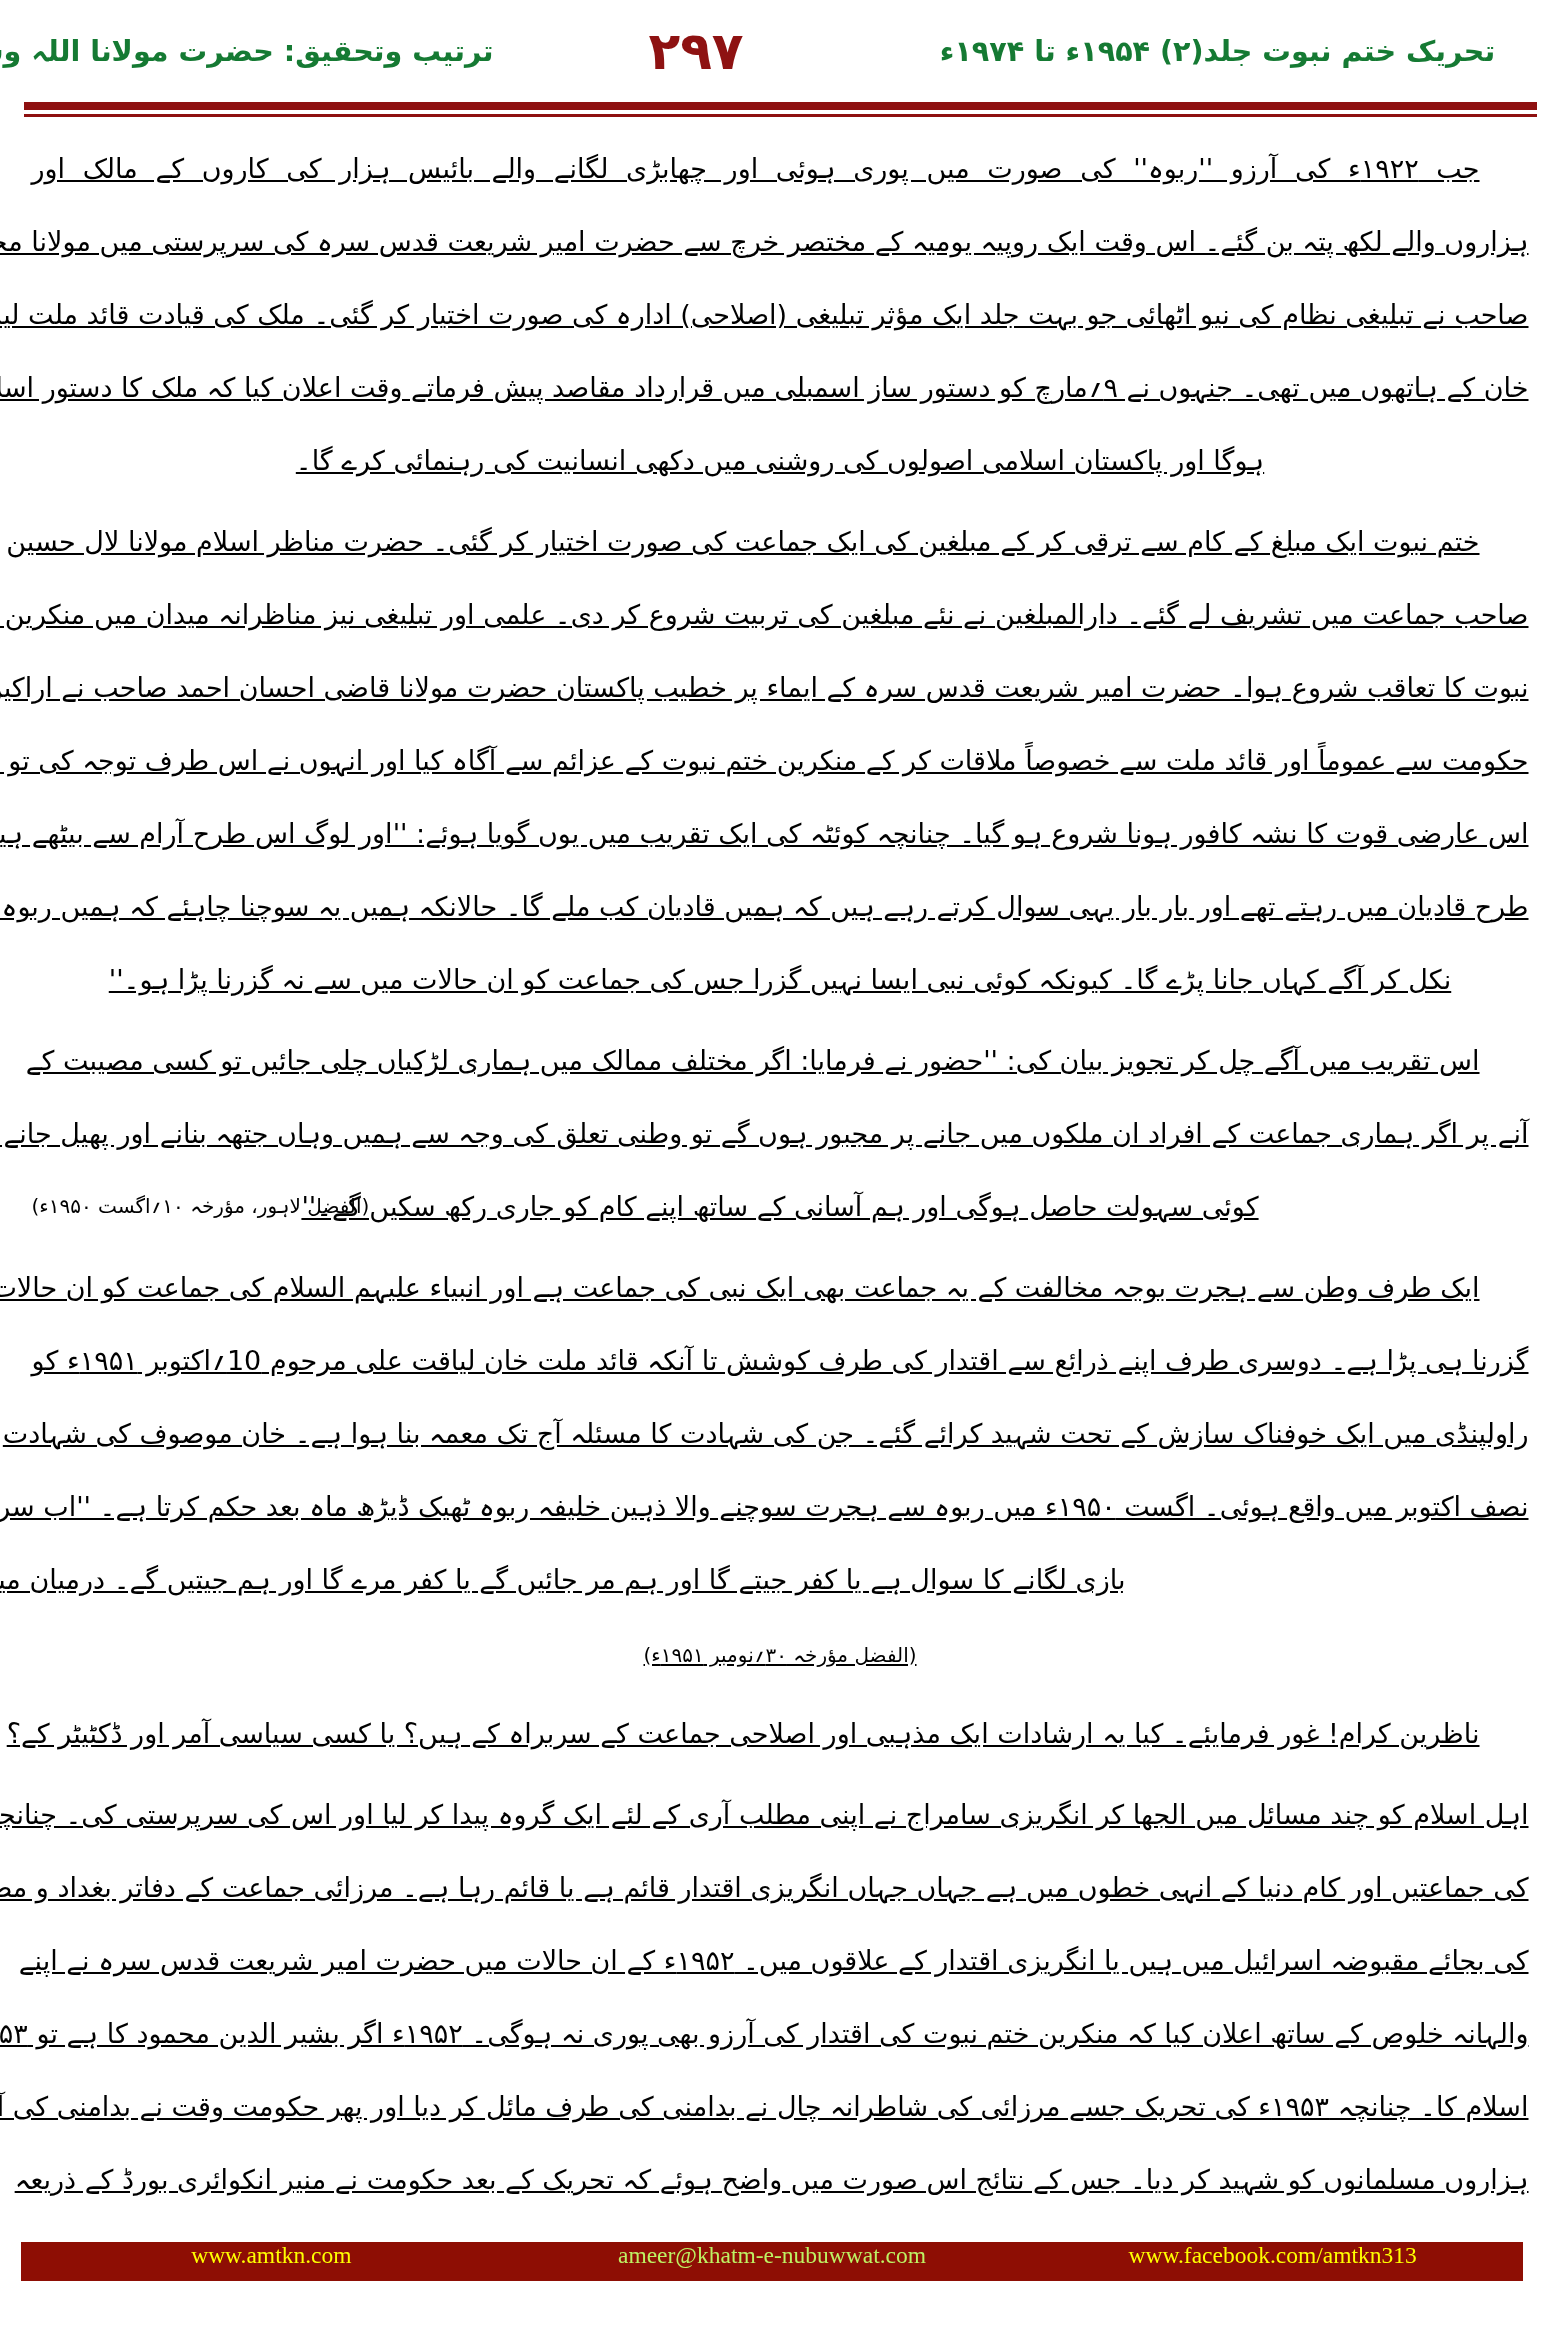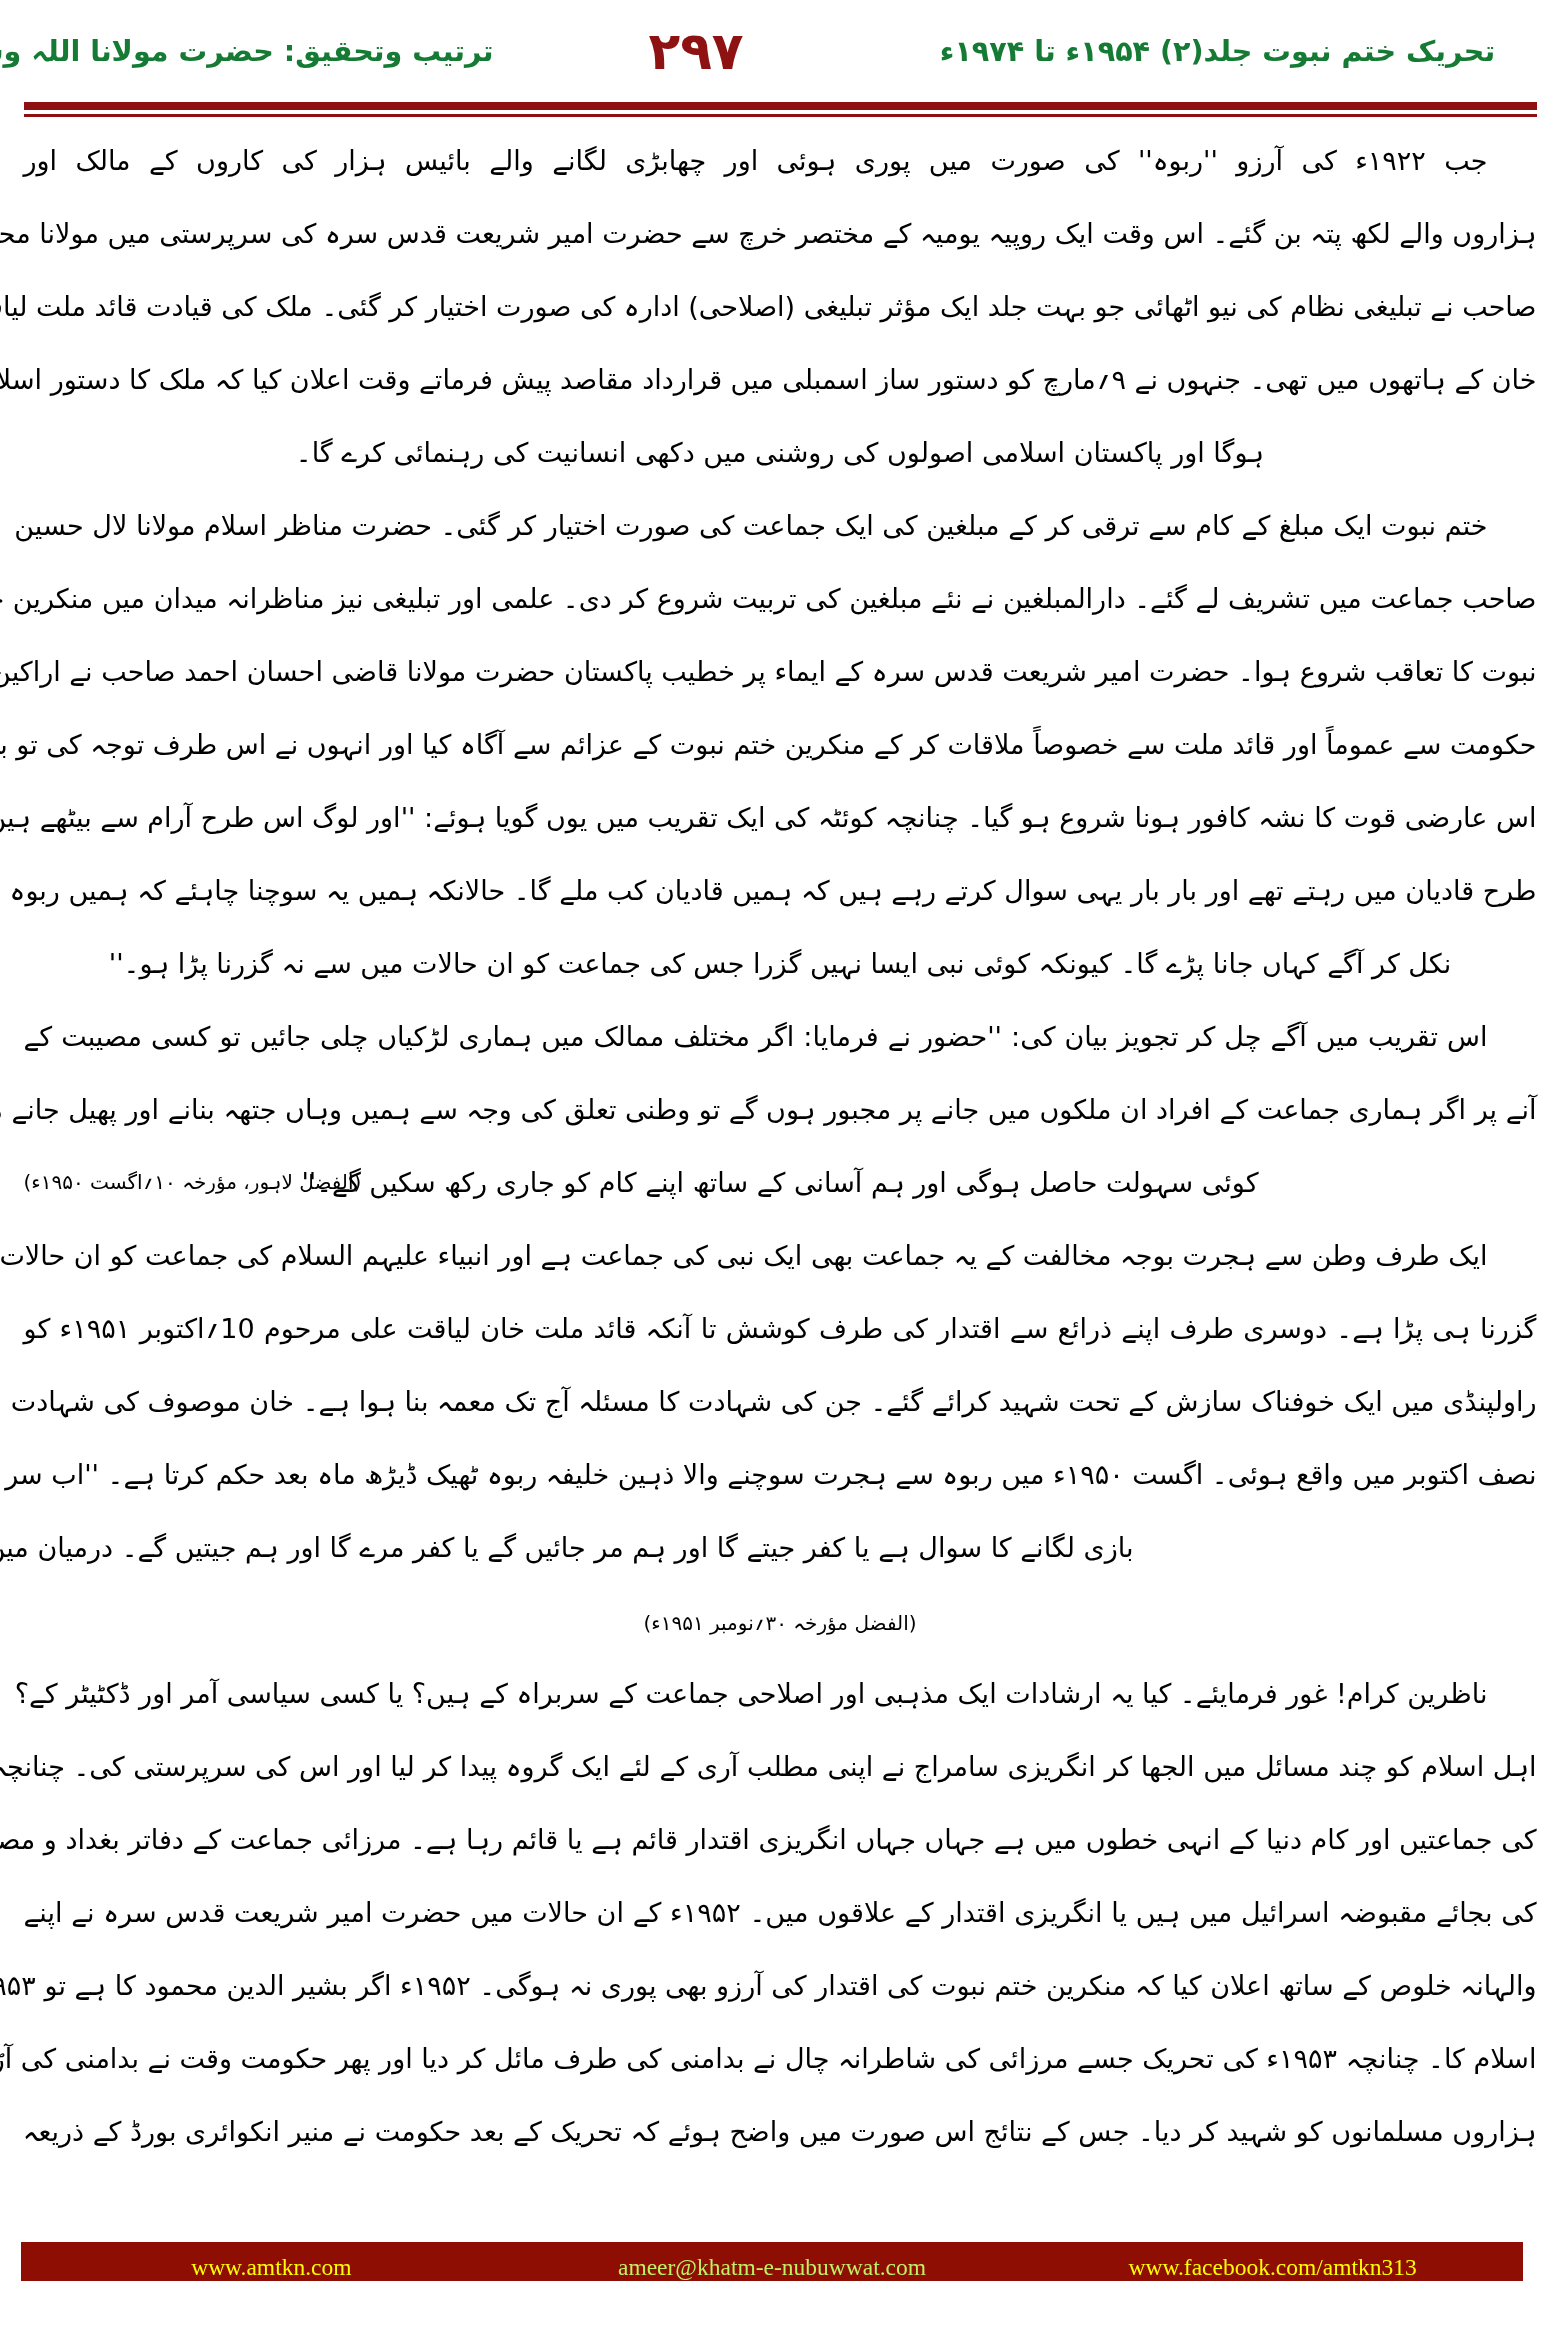--- a/index.html
+++ b/index.html
@@ -46,21 +46,21 @@
   .rule-thin  { height: 3.4px;  background: #8e1010; }
 
   
   .body-text {
     position: absolute;
     top: 124px; left: 23.5px; right: 23.5px;
     direction: rtl;
     color: #000000;
     font-size: 27px;
   }
-  .para { margin: 0; }
+  .para { margin: 8px; text-decoration: underline; }
   .line {
     position: relative;
     height: 73px;
     line-height: 73px;
     white-space: nowrap;
     overflow: visible;
   }
   .line.justify { text-align: justify; text-align-last: justify; text-justify: inter-word; }
   .line.center  { text-align: center; }
   .line.left    { text-align: left; padding-right: 403px; }
@@ -77,21 +77,21 @@
   .line.cite-only .cite { position: static; }
 
   
   .footer {
     position: absolute;
     left: 21px; right: 37px;
     bottom: 49px;
     height: 39px;
     background: #8e0e04;
     display: flex;
-    align-items: flex-end;
+    align-items: flex-start;
     direction: ltr;
     font-family: "Liberation Serif", serif;
     font-size: 23.5px;
   }
   .footer .f-item { flex: 1; text-align: center; text-decoration: none; }
   .f-website  { color: #ffff00; }
   .f-email    { color: #bef264; font-family: Liberation Serif, serif; }
   .f-facebook { color: #ffff00; }
 </style>
 </head>

